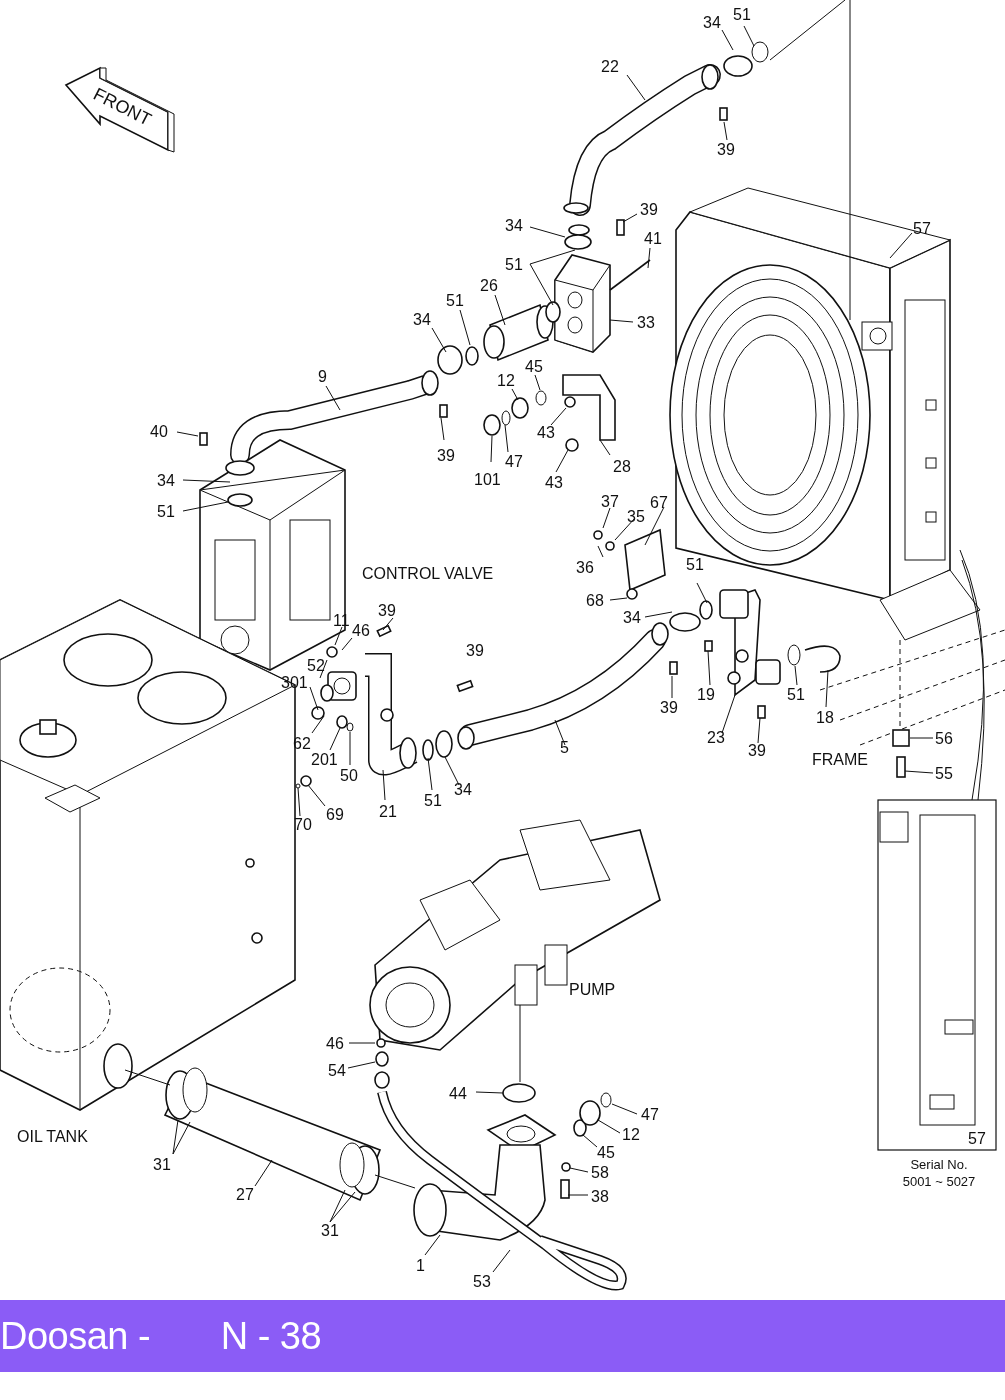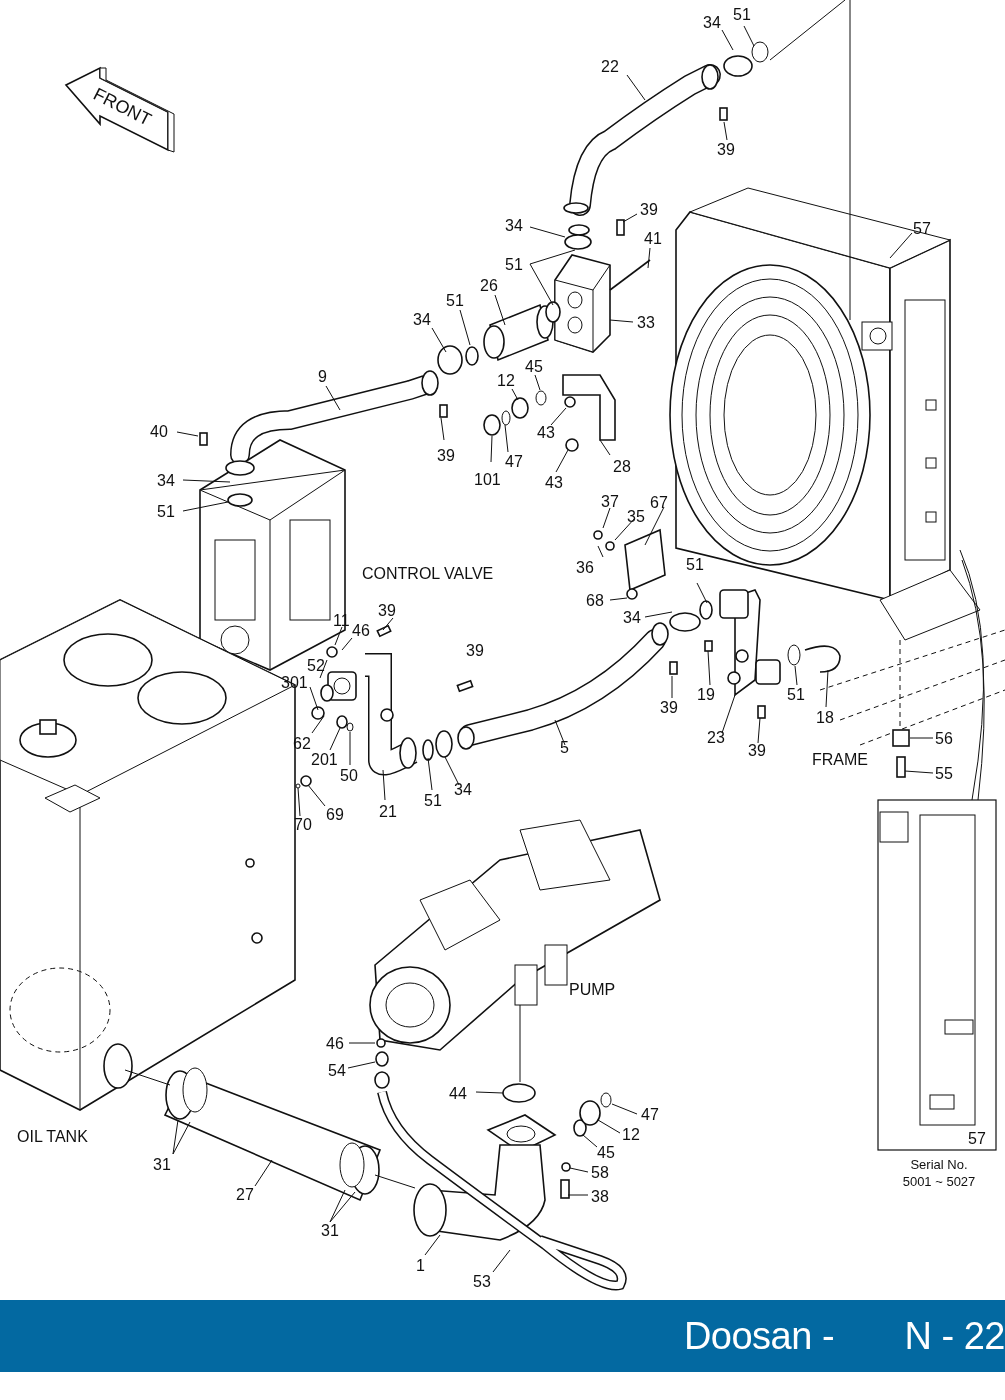--- a/index.html
+++ b/index.html
@@ -4,21 +4,21 @@
 <style>
   html, body { margin: 0; padding: 0; background: #ffffff; }
   body { width: 1005px; height: 1400px; position: relative; overflow: hidden; font-family: "Liberation Sans", sans-serif; }
   #diagram { position: absolute; left: 0; top: 0; width: 1005px; height: 1300px; }
   .lbl { font-family: "Liberation Sans", sans-serif; font-size: 16px; fill: #111; }
   .cap { font-family: "Liberation Sans", sans-serif; font-size: 16px; fill: #111; }
   .ln { stroke: #111; stroke-width: 1; fill: none; }
   .part { stroke: #111; stroke-width: 1.6; fill: #fff; }
   .thin { stroke: #111; stroke-width: 1; fill: #fff; }
   .dash { stroke: #111; stroke-width: 1; fill: none; stroke-dasharray: 5 4; }
-  #footer { position: absolute; left: 0; top: 1300px; width: 1005px; height: 72px; background: #0369a1; display: flex; align-items: center; justify-content: flex-end; }
+  #footer { position: absolute; left: 0; top: 1300px; width: 1005px; height: 72px; background: #8b5cf6; display: flex; align-items: center; justify-content: flex-start; }
   #footer span { color: #ffffff; font-family: "Liberation Sans", sans-serif; font-size: 38px; letter-spacing: -0.5px; white-space: pre; }
 </style>
 </head>
 <body>
 
 <svg id="diagram" viewBox="0 0 1005 1300" xmlns="http://www.w3.org/2000/svg">
 
   <g>
     <polygon class="part" points="66,85 100,68 100,78 168,112 168,150 100,116 100,124"></polygon>
     <polygon class="thin" points="100,68 106,68 106,80 174,114 174,152 168,150 168,112 100,78"></polygon>
@@ -371,14 +371,14 @@
     <text class="lbl" x="321" y="1236">31</text>
     <text class="lbl" x="416" y="1271">1</text>
     <text class="lbl" x="473" y="1287">53</text>
   </g>
 </svg>
 
 <div id="footer">
   <span>Doosan</span>
     <span> - </span>
     <span>      </span>
-    <span>N - 22</span>
+    <span>N - 38</span>
 </div>
 
 </body></html>

